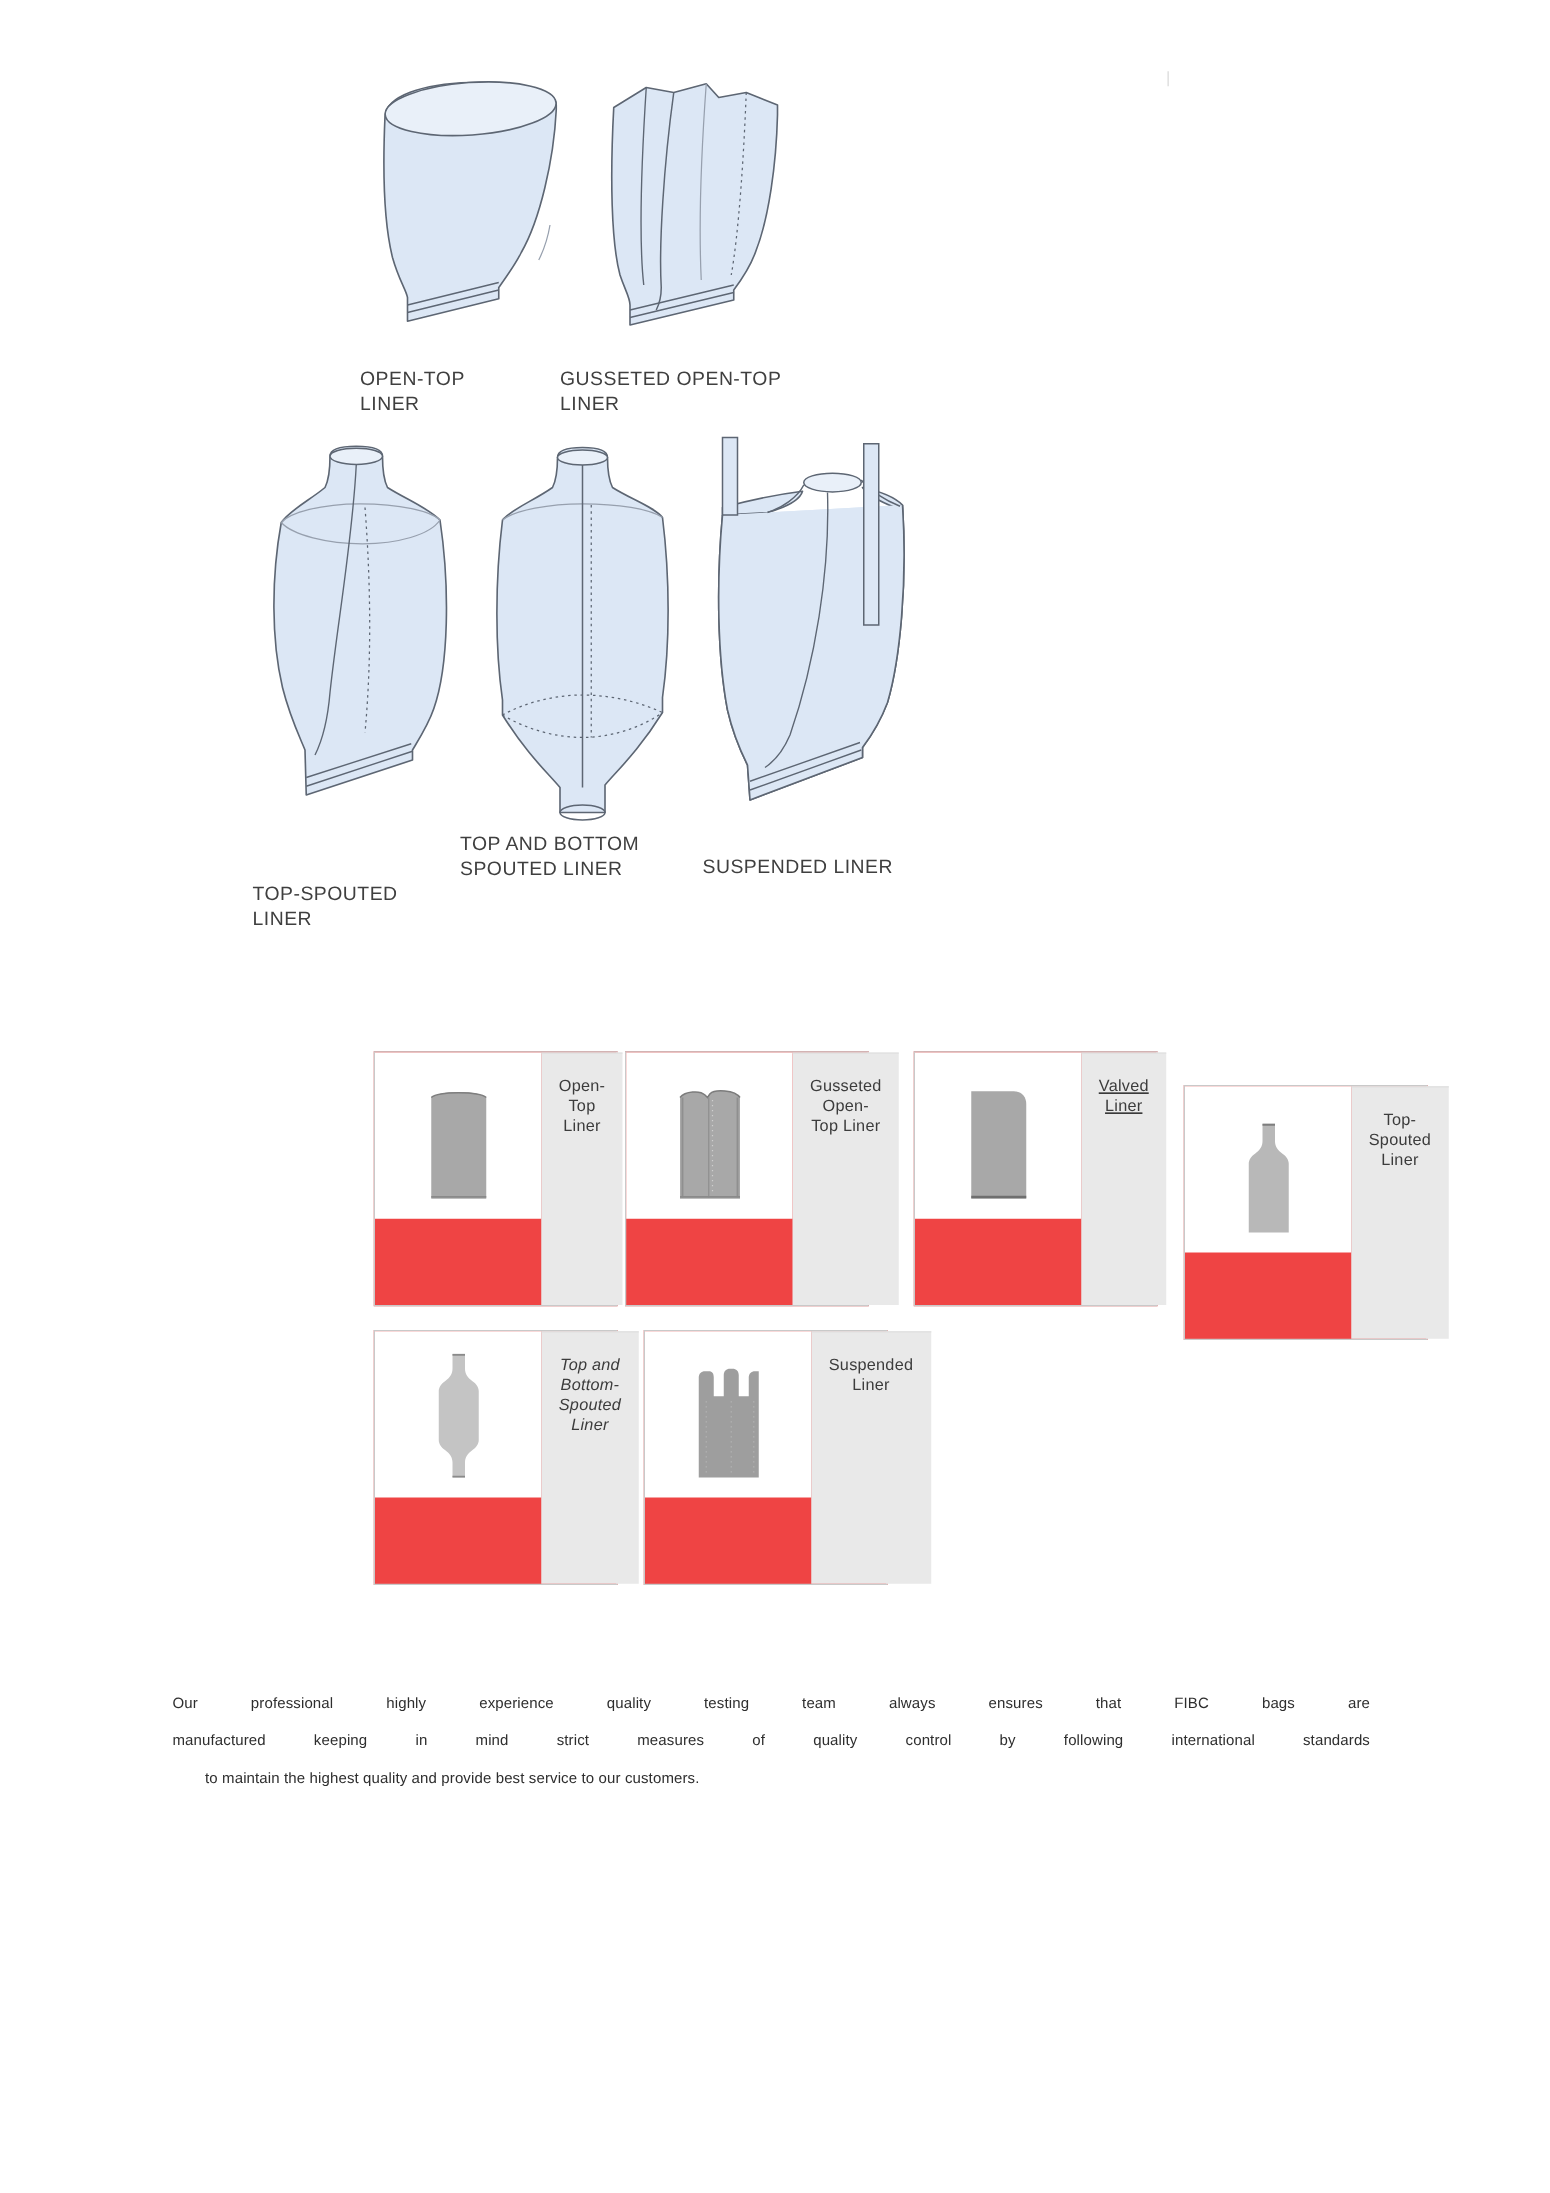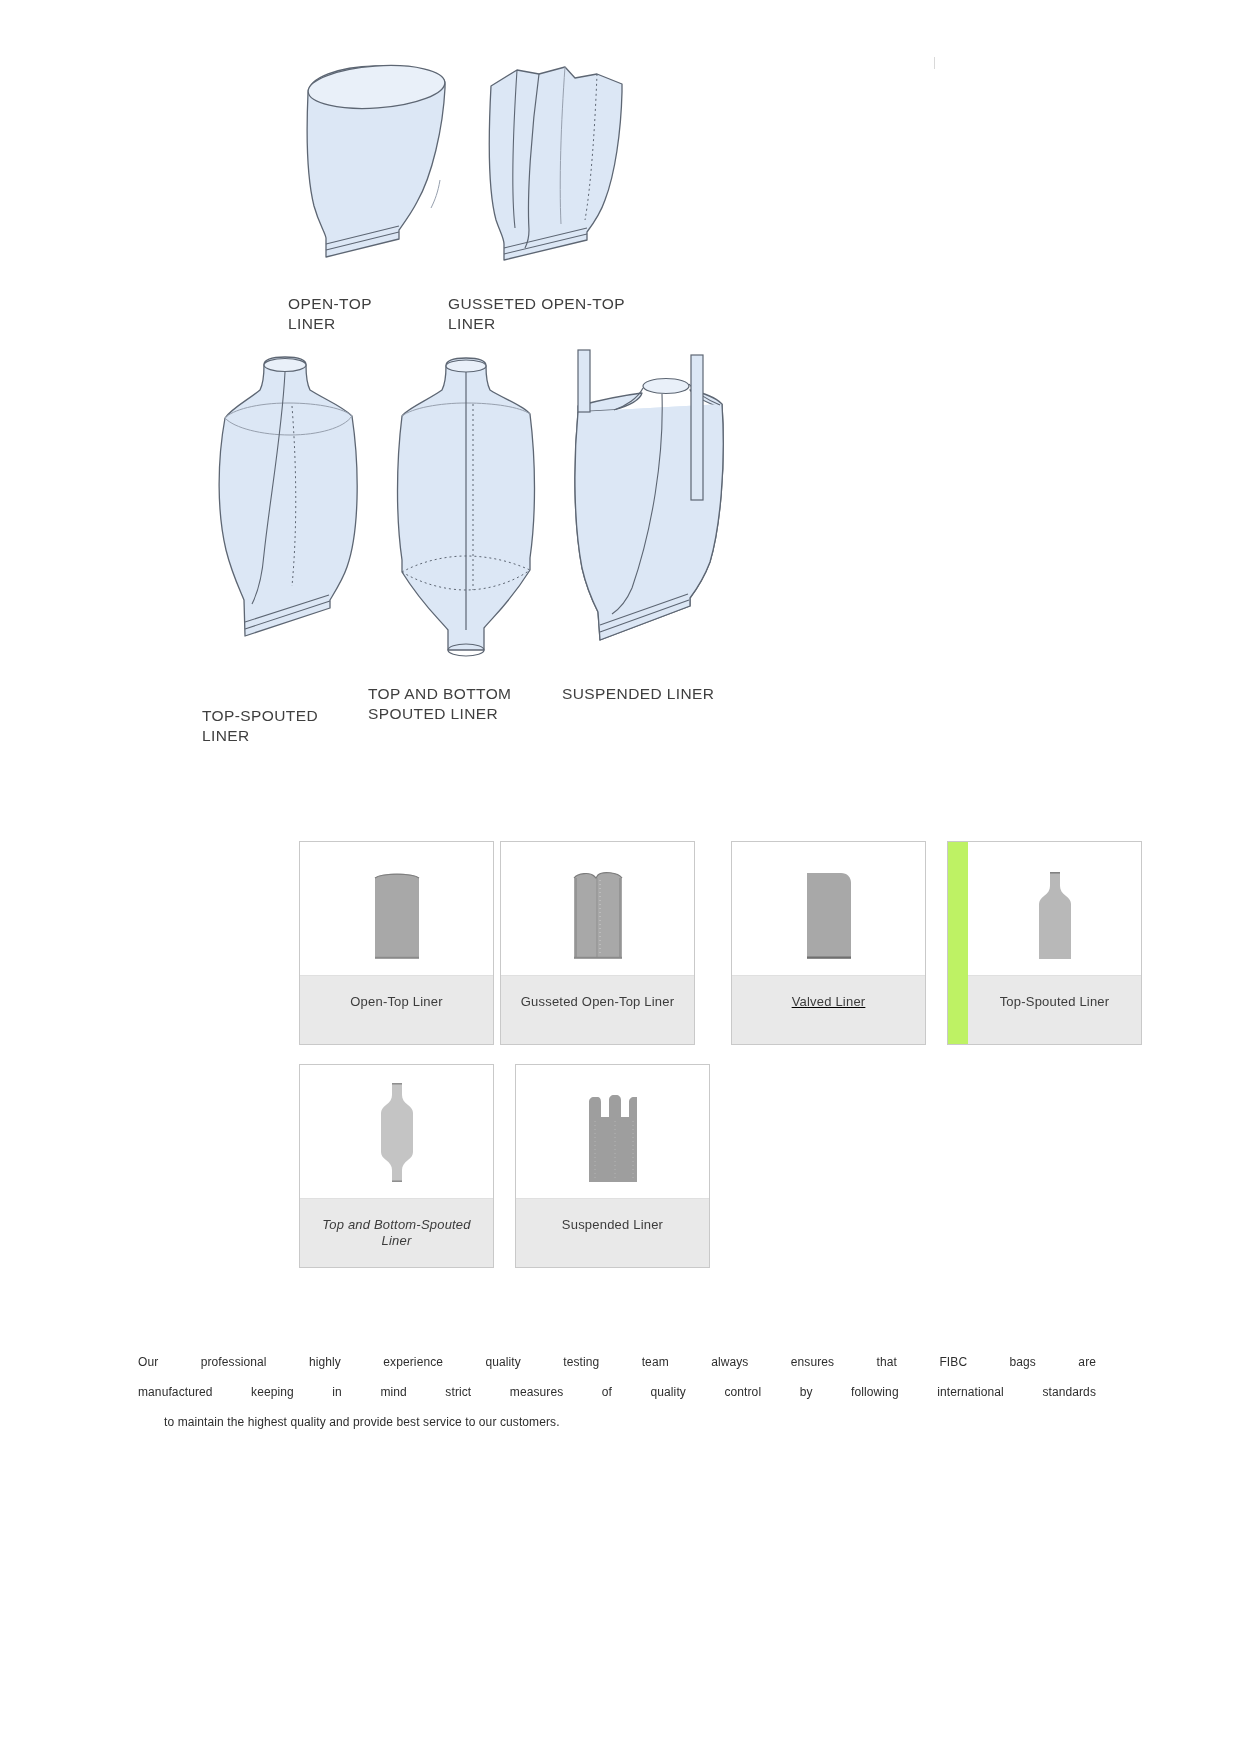--- a/index.html
+++ b/index.html
@@ -11,22 +11,22 @@
   
   .dcap{
     position:absolute;color:#3f3f3f;
     font-size:15.5px;line-height:20px;letter-spacing:.4px;font-weight:400;
   }
   
   .stray{position:absolute;left:934px;top:57px;width:1px;height:12px;background:#d9d9d9;}
   
   .card{
     position:absolute;width:195px;height:204px;box-sizing:border-box;
-    border:1px solid #c9c9c9;background:#bef264;margin:0;
-    display:flex;flex-direction:column;cursor:pointer;
+    border:1px solid #c9c9c9;background:#ef4444;margin:0;
+    display:flex;flex-direction:row;cursor:pointer;
   }
   .card-img{
     height:133px;flex:0 0 133px;display:flex;align-items:flex-end;justify-content:center;
     padding-bottom:13px;box-sizing:border-box;background:#ffffff;
   }
   .card-label{
     flex:1;background:#e9e9e9;border-top:1px solid #e0e0e0;
     text-align:center;font-size:13px;line-height:16px;color:#3c3c3c;
     padding:18px 14px 0;box-sizing:border-box;letter-spacing:.2px;
   }
@@ -116,21 +116,21 @@
     <path d="M92,46 C94,110 82,182 62,240 C56,254 48,262 42,266" fill="none" stroke="#5d6673" stroke-width="1.1"></path>
     <path d="M30,284 L119,252 M30,277 L118,246" fill="none" stroke="#5d6673" stroke-width="1.1"></path>
     <rect x="8" y="2" width="12" height="62" fill="#dce7f5" stroke="#5d6673" stroke-width="1.2"></rect>
     <rect x="121" y="7" width="12" height="145" fill="#dce7f5" stroke="#5d6673" stroke-width="1.2"></rect>
   </svg>
 
   <div class="dcap" style="left:202px;top:706px;width:165px;">
     <div>TOP-SPOUTED</div>
     <div>LINER</div>
   </div>
-  <div class="dcap" style="left:368px;top:684px;width:185px;">
+  <div class="dcap" style="left:368px;top:666px;width:185px;">
     <div>TOP AND BOTTOM</div>
     <div>SPOUTED LINER</div>
   </div>
   <div class="dcap" style="left:562px;top:684px;width:190px;">
     <div>SUSPENDED LINER</div>
   </div>
 
   <figure class="card" style="left:299px;top:841px;">
     <div class="card-img">
       <svg width="48" height="92" viewBox="0 0 48 92">
@@ -160,21 +160,21 @@
   <figure class="card" style="left:731px;top:841px;text-decoration:underline;">
     <div class="card-img">
       <svg width="48" height="92" viewBox="0 0 48 92">
         <path d="M2,3 L36,3 C42,3 46,7 46,13 L46,89 L2,89 Z" fill="#a8a8a8"></path>
         <line x1="2" y1="87.5" x2="46" y2="87.5" stroke="#6f6f6f" stroke-width="2"></line>
       </svg>
     </div>
     <figcaption class="card-label">Valved Liner</figcaption>
   </figure>
 
-  <figure class="card" style="left:947px;top:841px;padding-left:20px;">
+  <figure class="card" style="left:947px;top:868px;">
     <div class="card-img">
       <svg width="48" height="92" viewBox="0 0 48 92">
         <path d="M19,2 L29,2 L29,16 C29,20 31,23 35,26 C38,28 40,31 40,34 L40,89 L8,89 L8,34
                  C8,31 10,28 13,26 C17,23 19,20 19,16 Z" fill="#b8b8b8"></path>
         <line x1="19" y1="2.8" x2="29" y2="2.8" stroke="#7e7e7e" stroke-width="1.5"></line>
       </svg>
     </div>
     <figcaption class="card-label">Top-Spouted Liner</figcaption>
   </figure>
 

